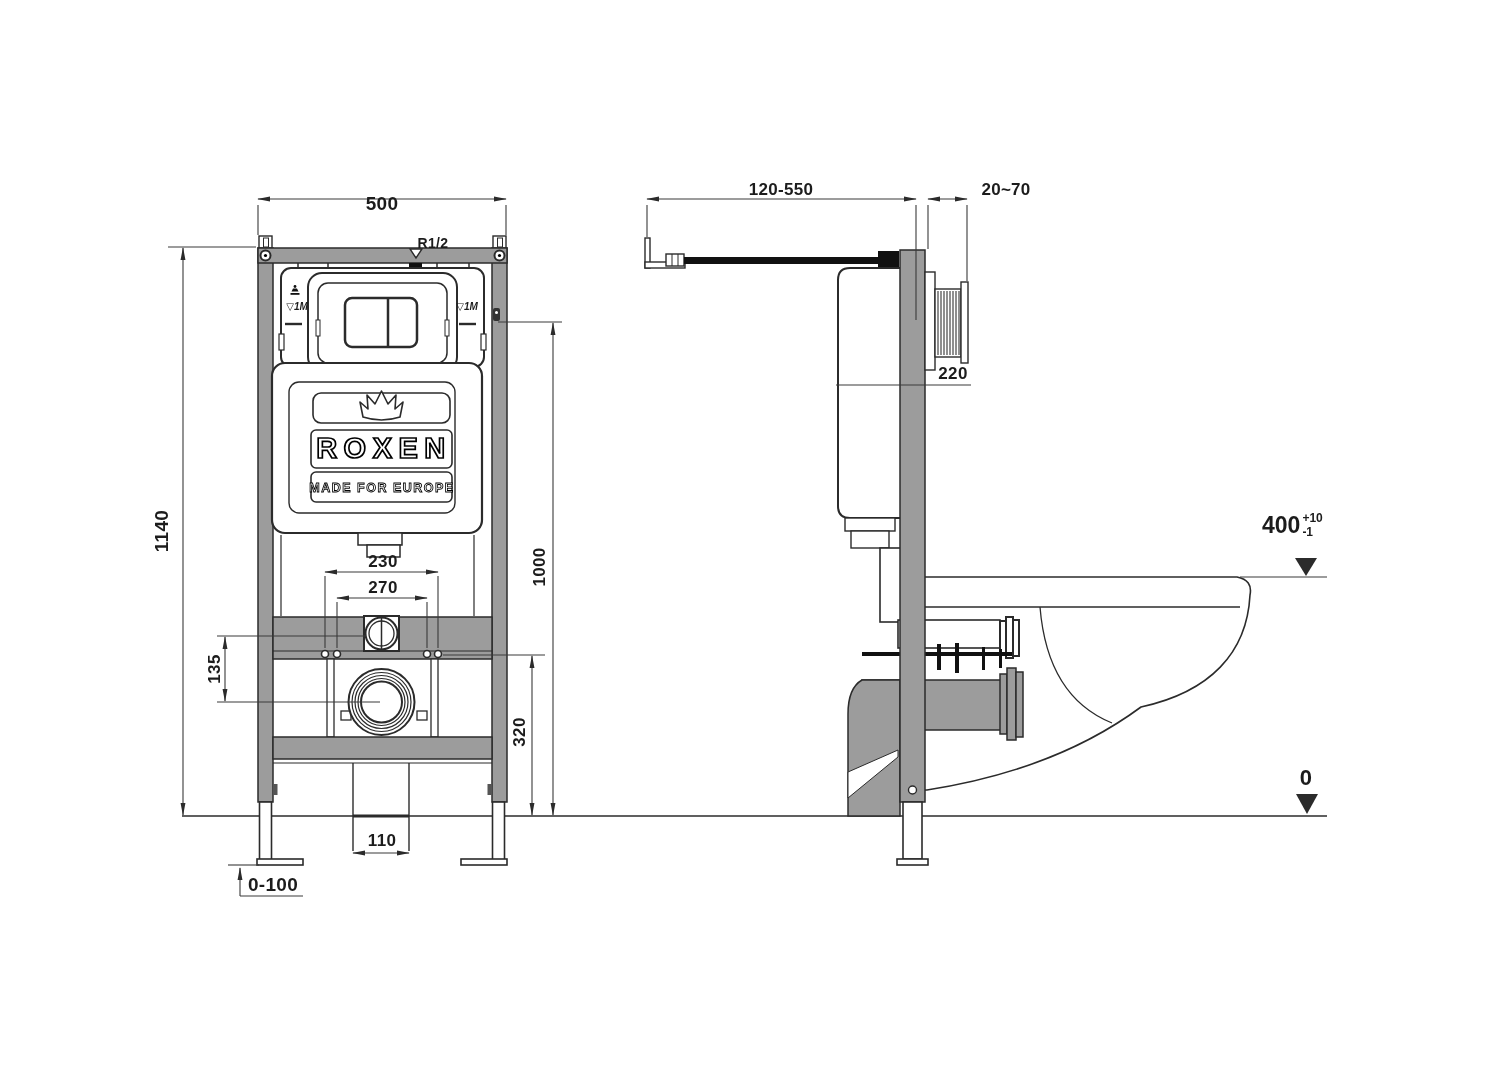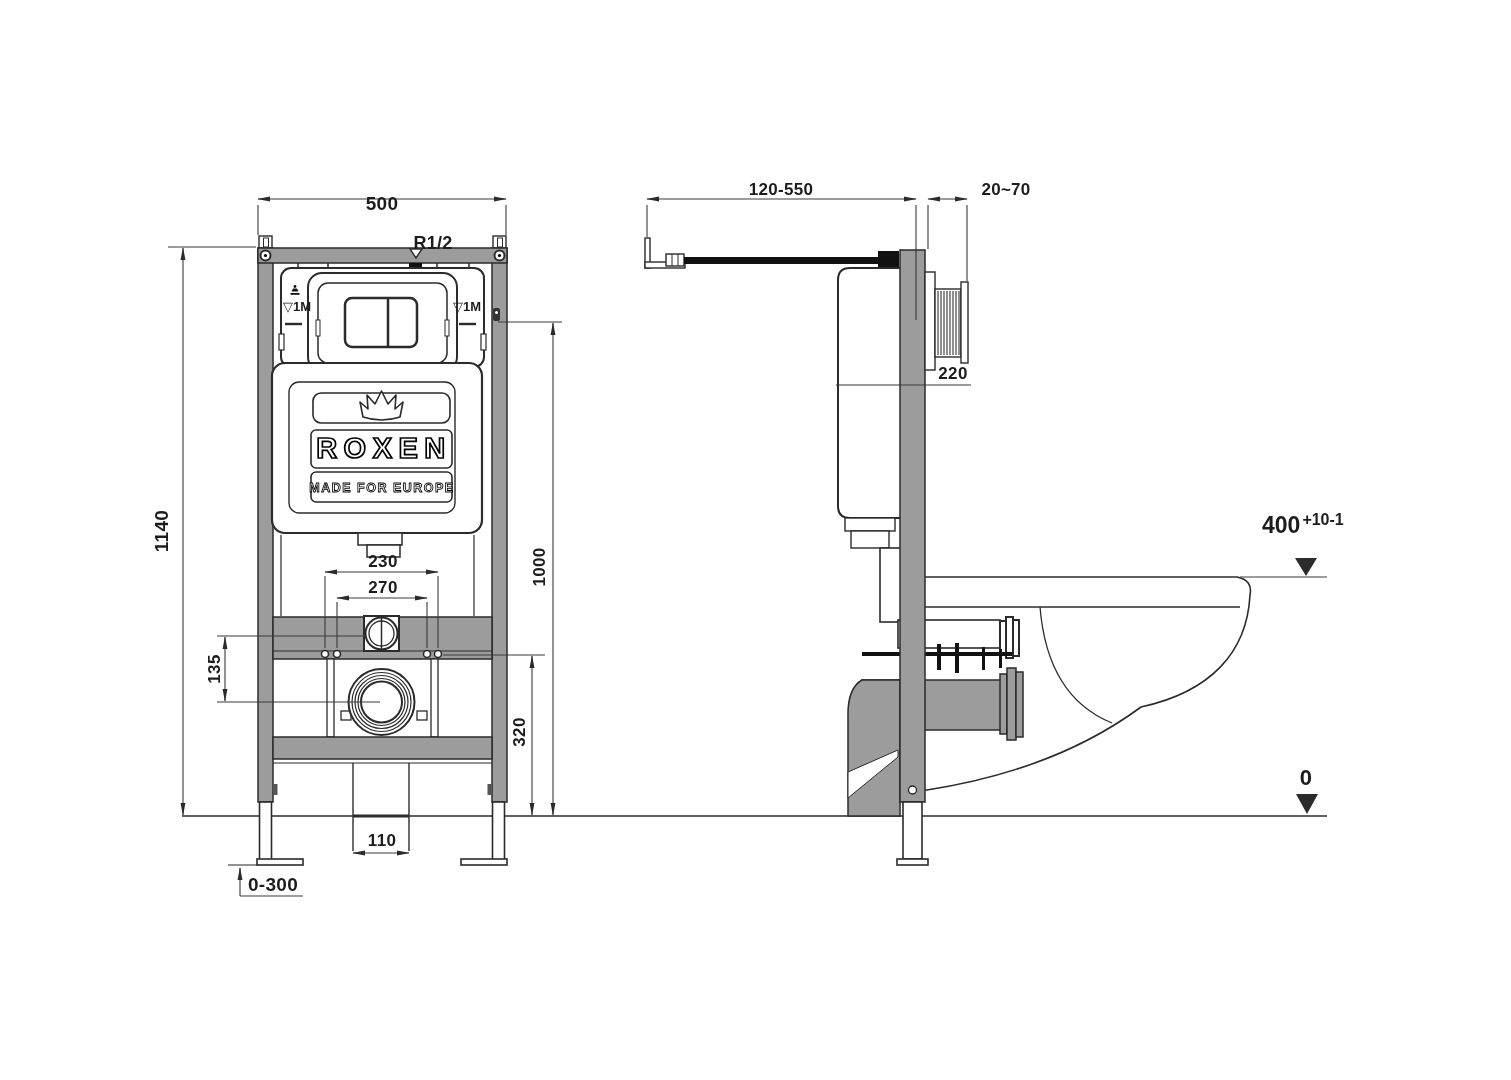--- a/index.html
+++ b/index.html
@@ -13,25 +13,25 @@
   .gray{fill:var(--frame-gray);stroke:var(--line);stroke-width:1.5;}
   .wht{fill:#ffffff;stroke:var(--line);}
   .ln{stroke:var(--line);fill:none;}
   .blk{fill:var(--pipe-black);stroke:none;}
   .dim{stroke:var(--dim-line);stroke-width:1.1;fill:none;}
   .tri{fill:#2b2b2b;stroke:none;}
   .dim-label{position:absolute;transform:translate(-50%,-50%);font-weight:bold;font-size:17px;
              color:var(--dim-text);white-space:nowrap;letter-spacing:.3px;}
   .rot{transform:translate(-50%,-50%) rotate(-90deg);}
   .big{font-size:19px;}
-  .small{font-size:18px;}
-  .mark1m{font-size:13px;letter-spacing:0;}
+  .small{font-size:14px;}
+  .mark1m{font-size:10px;letter-spacing:0;font-style:italic;}
   .rim-label{position:absolute;display:flex;align-items:flex-start;color:var(--dim-text);font-weight:bold;}
   .rim-main{font-size:23px;line-height:1;text-align:right;}
-  .rim-tols{display:flex;font-size:16px;line-height:1.18;margin-left:2px;margin-top:-3px;}
+  .rim-tols{display:flex;flex-direction:column;font-size:12px;line-height:1.18;margin-left:2px;margin-top:-3px;}
   .zero{font-size:22px;}
   .brand-main{font-weight:bold;font-size:29px;letter-spacing:6.5px;fill:#fff;stroke:#000;stroke-width:1.7px;
               font-family:"Liberation Sans","DejaVu Sans",sans-serif;}
   .brand-tag{font-weight:bold;font-size:12.5px;letter-spacing:1.5px;fill:#fff;stroke:#000;stroke-width:.85px;
              font-family:"Liberation Sans","DejaVu Sans",sans-serif;}
 </style>
 </head>
 <body>
 
 <div class="canvas">
@@ -244,21 +244,21 @@
 
 <div class="dim-label big" style="left:382px;top:204px;">500</div>
 <div class="dim-label small" style="left:433px;top:243px;">R1/2</div>
 <div class="dim-label big rot" style="left:162px;top:531px;">1140</div>
 <div class="dim-label rot" style="left:540px;top:567px;">1000</div>
 <div class="dim-label rot" style="left:520px;top:732px;">320</div>
 <div class="dim-label rot" style="left:215px;top:669px;">135</div>
 <div class="dim-label" style="left:383px;top:562px;">230</div>
 <div class="dim-label" style="left:383px;top:588px;">270</div>
 <div class="dim-label" style="left:382px;top:841px;">110</div>
-<div class="dim-label big" style="left:273px;top:885px;">0-300</div>
+<div class="dim-label big" style="left:273px;top:885px;">0-100</div>
 <div class="dim-label mark1m" style="left:297px;top:306px;">▽1M</div>
 <div class="dim-label mark1m" style="left:467px;top:306px;">▽1M</div>
 
 <div class="dim-label" style="left:781px;top:190px;">120-550</div>
 <div class="dim-label" style="left:1006px;top:190px;">20~70</div>
 <div class="dim-label" style="left:953px;top:374px;">220</div>
 <div class="rim-label" style="left:1262px;top:514px;">
   <span class="rim-main">400</span>
   <span class="rim-tols">
     <span>+10</span>

